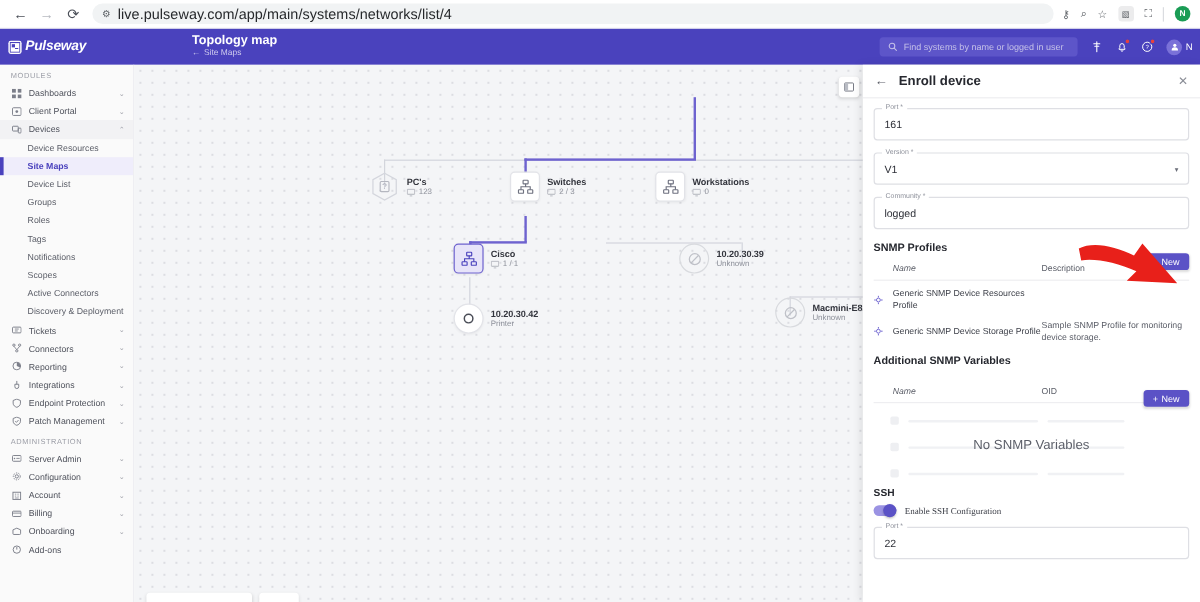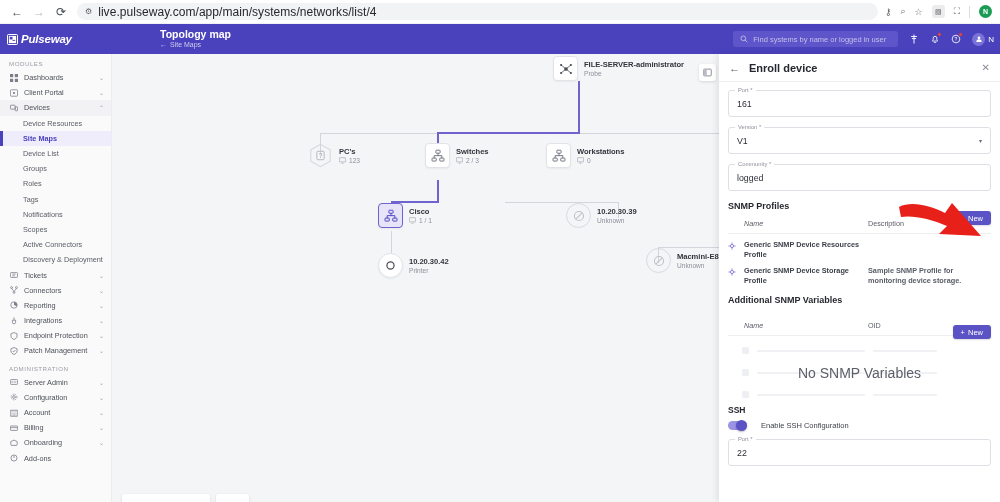--- a/index.html
+++ b/index.html
@@ -164,39 +164,39 @@
   }
   .field-value { font-size: 8.8px; color: #2c2e36; }
   .field .caret { position: absolute; right: 8px; font-size: 6px; color: #6a6d78; }
   .sec-title { font-size: 9px; font-weight: bold; color: #26282f; margin: 3px 0 8px 0; }
   .tbl-head {
     display: flex; font-size: 7.2px; color: #5a5d67; padding-bottom: 5px;
     border-bottom: 1px solid #eeeef1;
   }
   .th-name { width: 140px; padding-left: 16px; font-style: italic; }
   .th-desc { flex: 1; }
-  .tbl-row { display: flex; align-items: flex-start; padding: 6px 0 0 0; font-weight: bold; }
+  .tbl-row { display: flex; align-items: center; padding: 6px 0 0 0; }
   .row-ico { width: 16px; color: #6e63cf; font-size: 8px; padding-top: 2px; flex: none; }
   .row-name { width: 124px; font-size: 7.3px; color: #3c3f48; line-height: 10px; }
   .row-desc { flex: 1; font-size: 7.3px; color: #5a5d67; line-height: 10px; }
   .btn-new {
     position: absolute; background: #5b52c6; color: #fff; font-size: 7.5px;
     height: 14px; border-radius: 3px; display: flex; align-items: center;
     gap: 3px; padding: 0 8px; box-shadow: 0 1px 2px rgba(0,0,0,.14);
   }
   .empty-wrap { position: relative; height: 62px; margin-top: 7px; }
   .skel-row { position: absolute; left: 14px; right: 10px; height: 7px; display: flex; align-items: center; gap: 8px; }
   .skel-box { width: 7px; height: 7px; background: #eeeff2; border-radius: 1.5px; flex: none; }
   .skel-line { height: 2px; background: #f0f1f4; border-radius: 1px; }
   .empty-text {
     position: absolute; width: 100%; top: 22px; text-align: center;
-    font-size: 14px; color: #5c5f69;
+    font-size: 11px; color: #5c5f69;
   }
   .ssh-title { font-size: 8.5px; font-weight: bold; color: #26282f; margin-bottom: 6px; }
-  .toggle-row { display: flex; align-items: center; gap: 14px; margin-bottom: 9px; }
+  .toggle-row { display: flex; align-items: center; gap: 7px; margin-bottom: 9px; font-family: Liberation Serif, serif; }
   .toggle {
     width: 19px; height: 9px; border-radius: 5px; background: #9b93e3; position: relative; flex: none;
   }
   .toggle .knob {
     position: absolute; right: 0px; top: -1px; width: 11px; height: 11px;
     border-radius: 50%; background: #5b52c6; box-shadow: 0 1px 2px rgba(0,0,0,.25);
   }
   .toggle-label { font-size: 7.5px; color: #3c3f48; }
 
   
@@ -487,38 +487,20 @@
     <div class="edge grey" style="left:506px; top:148px; width:1.2px; height:16px;"></div>
     <div class="edge grey" style="left:279px; top:177px; width:1.2px; height:36px;"></div>
 
     <div class="edge purple" style="left:466px; top:27px; width:1.6px; height:52px;"></div>
     <div class="edge purple" style="left:325px; top:78px; width:143px; height:1.6px;"></div>
     <div class="edge purple" style="left:325px; top:78px; width:1.6px; height:24px;"></div>
     <div class="edge purple" style="left:325px; top:126px; width:1.6px; height:22px;"></div>
     <div class="edge purple" style="left:279px; top:147px; width:48px; height:1.6px;"></div>
     <div class="edge purple" style="left:279px; top:147px; width:1.6px; height:16px;"></div>
 
-    <div class="node" style="left:441px; top:2px;">
-      <span class="node-box">
-        <svg width="14" height="14" viewBox="0 0 16 16">
-          <circle cx="8" cy="8" r="2.1" fill="#4a4d57"></circle>
-          <circle cx="2.4" cy="3.4" r="1.25" fill="#4a4d57"></circle>
-          <circle cx="13.6" cy="3.4" r="1.25" fill="#4a4d57"></circle>
-          <circle cx="2.4" cy="12.6" r="1.25" fill="#4a4d57"></circle>
-          <circle cx="13.6" cy="12.6" r="1.25" fill="#4a4d57"></circle>
-          <path d="M8 8 L2.4 3.4 M8 8 L13.6 3.4 M8 8 L2.4 12.6 M8 8 L13.6 12.6" stroke="#4a4d57" stroke-width="0.9"></path>
-        </svg>
-      </span>
-      <span class="node-txt">
-        <span class="node-name">FILE-SERVER-administrator</span>
-        <span class="node-sub">
-          <span>Probe</span>
-        </span>
-      </span>
-    </div>
 
     <div class="node" style="left:196px; top:89px;">
       <span class="node-hex">
         <svg width="25" height="25" viewBox="0 0 26 26">
           <path d="M13 1.4 L23.1 7 V19 L13 24.6 L2.9 19 V7 z" fill="none" stroke="#d4d6dd" stroke-width="1.1"></path>
           <rect x="9.2" y="8.6" width="7.6" height="8.8" rx="1" fill="none" stroke="#b5b7c0" stroke-width="1"></rect>
           <text x="13" y="15.3" font-size="7" fill="#9a9cab" text-anchor="middle" font-family="Liberation Sans">?</text>
         </svg>
       </span>
       <span class="node-txt">

